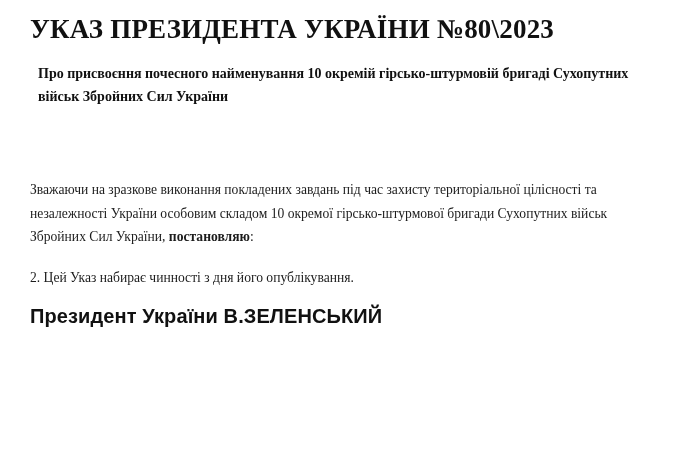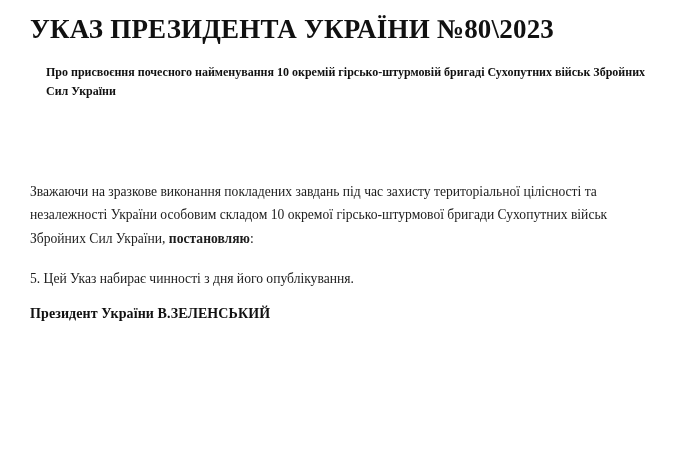--- a/index.html
+++ b/index.html
@@ -25,25 +25,25 @@
     font-family: "Liberation Serif", serif;
     font-size: 27px;
     font-weight: bold;
     letter-spacing: 0.2px;
     color: #111111;
     line-height: 1.15;
     margin: 0 0 18px 0;
   }
   .doc-subtitle {
     font-family: "Liberation Serif", serif;
-    font-size: 12px;
+    font-size: 14px;
     font-weight: bold;
     color: #111111;
     line-height: 1.62;
-    margin: 16px;
+    margin: 8px;
     max-width: 640px;
   }
   .divider-gap {
     height: 62px;
   }
   .body-block {
     max-width: 638px;
   }
   .para {
     font-family: "Liberation Serif", serif;
@@ -53,22 +53,22 @@
     margin: 0 12px 17px 0;
     text-align: left;
   }
   .para.tight {
     margin-bottom: 16px;
   }
   .para b {
     font-weight: bold;
   }
   .signature {
-    font-family: Liberation Serif, serif;
-    font-size: 14px;
+    font-family: Liberation Sans, sans-serif;
+    font-size: 20px;
     font-weight: bold;
     color: #111111;
     margin: 0 0 18px 0;
     letter-spacing: 0.1px;
   }
   .date {
     font-family: "Liberation Serif", serif;
     font-size: 13.6px;
     color: #1c1c1c;
     margin: 0;
@@ -83,19 +83,19 @@
 
   <h2 class="doc-subtitle">Про присвоєння почесного найменування 10 окремій гірсько-штурмовій бригаді Сухопутних військ Збройних Сил України</h2>
 
   <div class="divider-gap"></div>
 
   <div class="body-block">
 
     <p class="para"><span>Зважаючи на зразкове виконання покладених завдань під час захисту територіальної цілісності та незалежності України особовим складом 10 окремої гірсько-штурмової бригади Сухопутних військ Збройних Сил України, </span><b>постановляю</b><span>:</span></p>
 
 
-    <p class="para tight">5. Цей Указ набирає чинності з дня його опублікування.</p>
+    <p class="para tight">2. Цей Указ набирає чинності з дня його опублікування.</p>
 
     <p class="signature">Президент України В.ЗЕЛЕНСЬКИЙ</p>
 
 
   </div>
 </div>
 
 </body></html>

